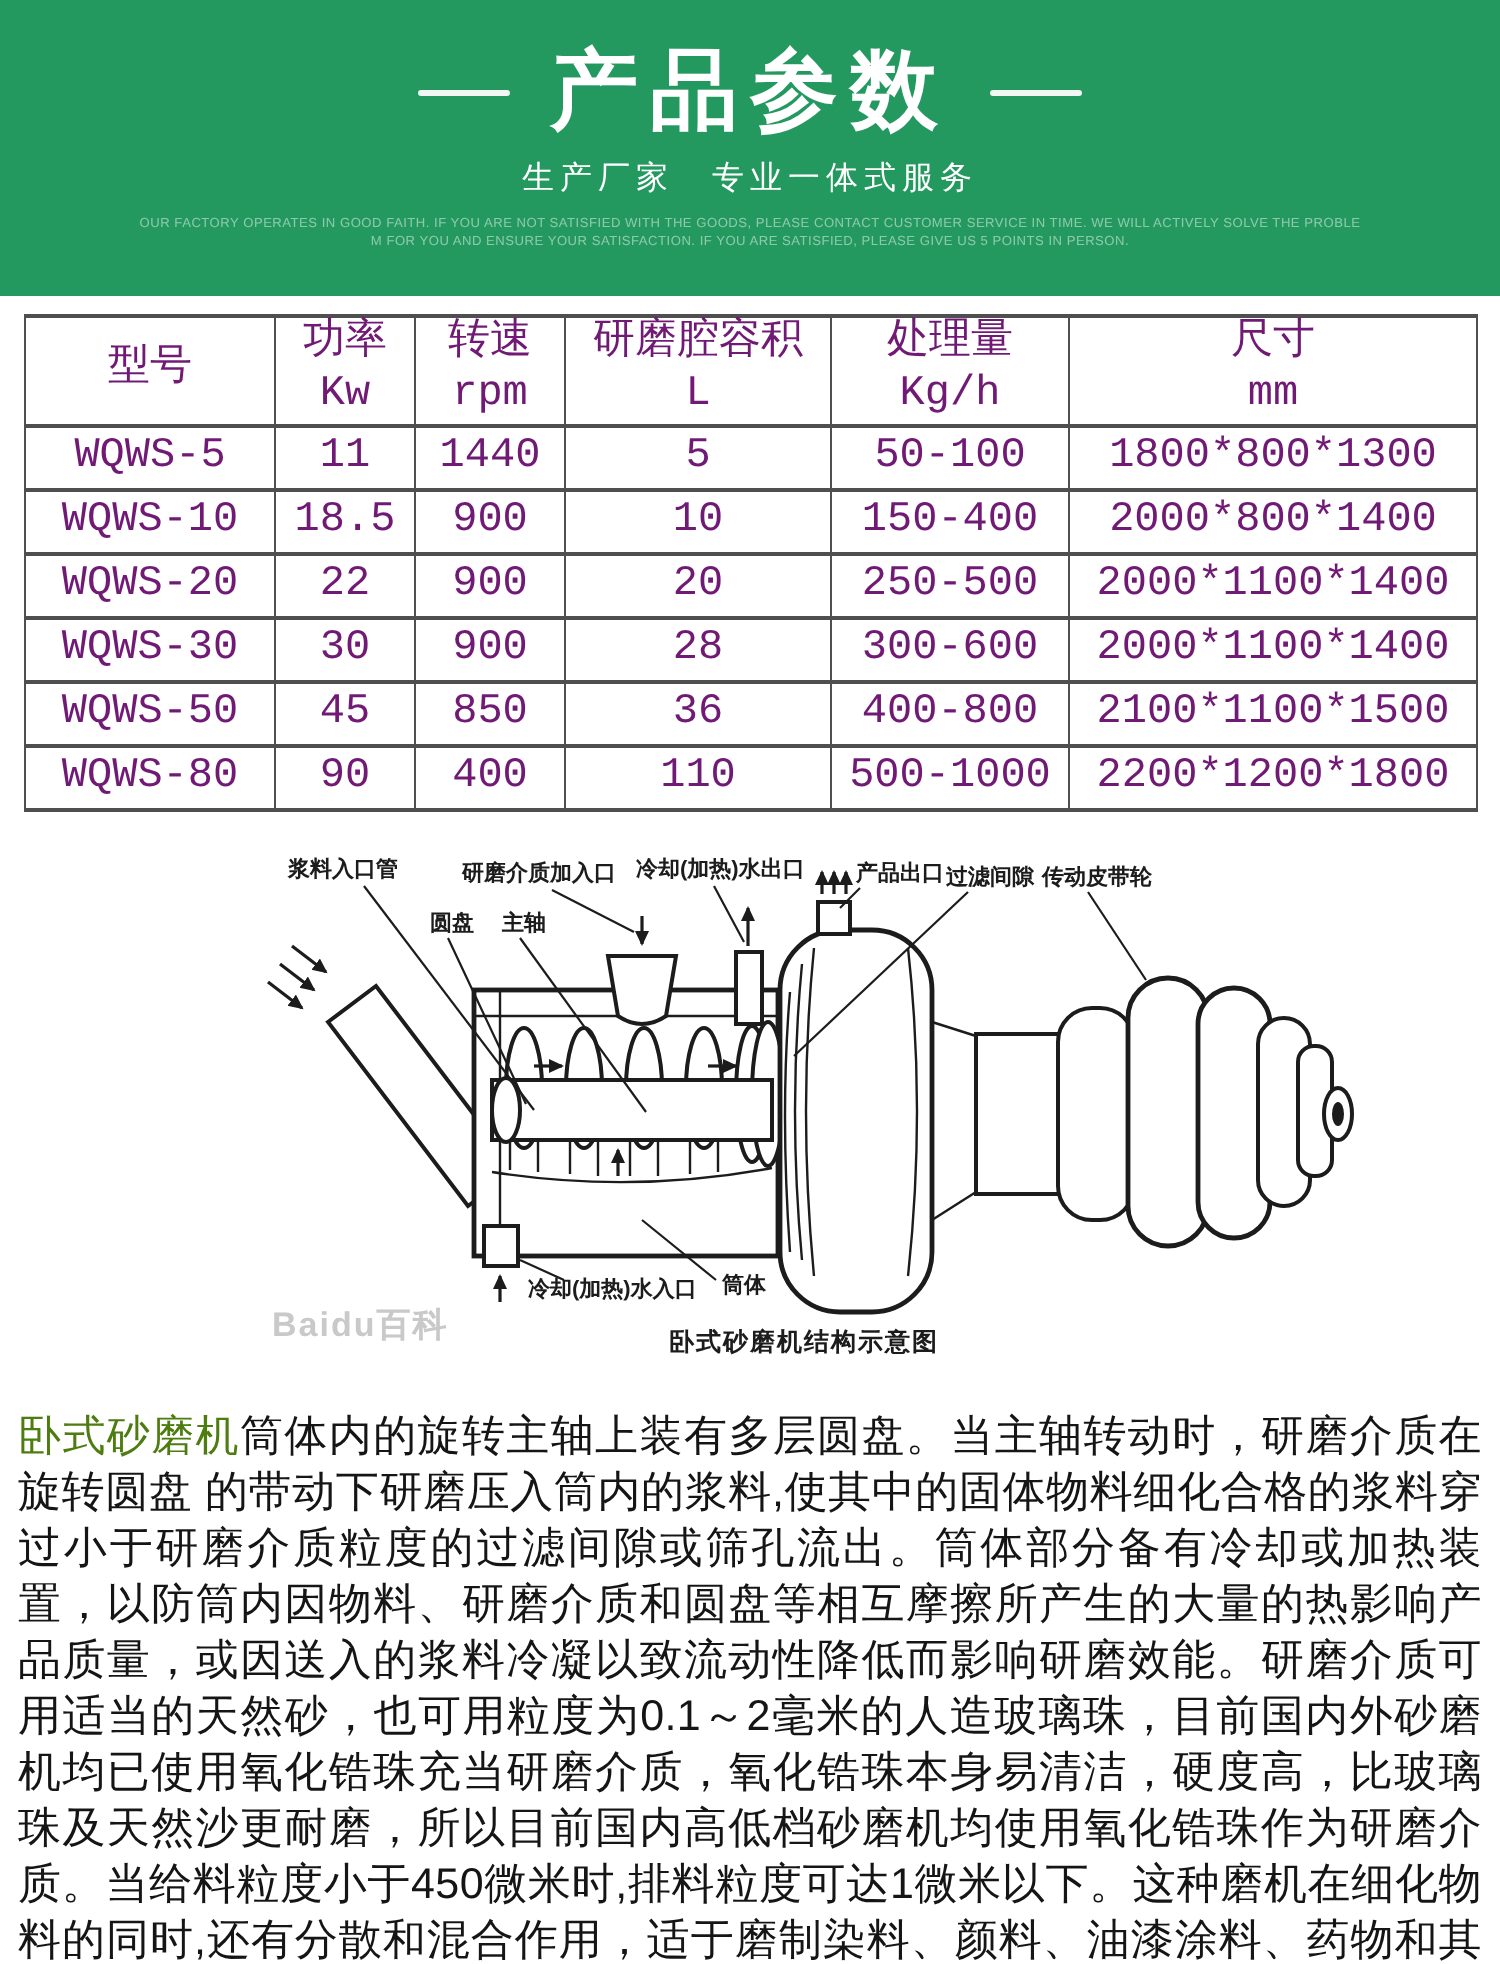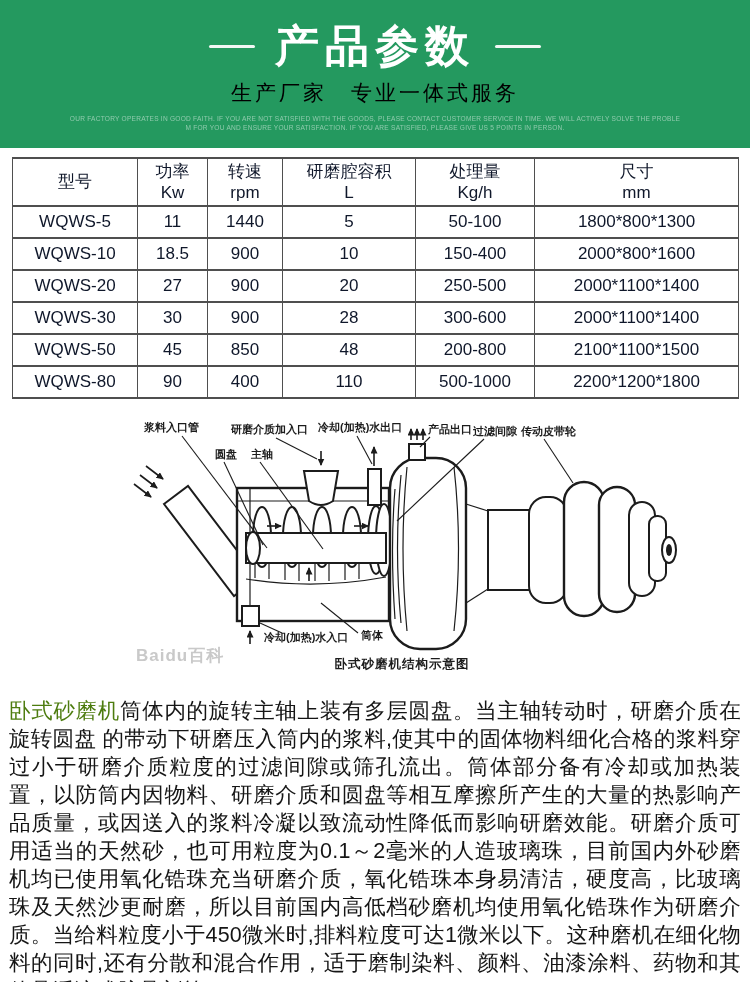--- a/index.html
+++ b/index.html
@@ -6,27 +6,27 @@
   html,body { background:#ffffff; }
   body {
     width:750px; height:982px; margin:0 auto; position:relative;
     font-family:"Liberation Sans","DejaVu Sans",sans-serif; overflow:hidden;
   }
   
   .banner { height:148px; background:#24995f; color:#fff; text-align:center; }
   .title-row { padding-top:22px; display:flex; align-items:center; justify-content:center; gap:20px; }
   .title-dash { width:46px; height:3px; background:#f2f7f4; border-radius:2px; }
   .banner-title { font-size:44px; font-weight:bold; letter-spacing:6px; line-height:1.1; }
-  .banner-sub { margin-top:9px; font-size:21px; letter-spacing:3px; color:#000000; }
+  .banner-sub { margin-top:9px; font-size:16px; letter-spacing:3px; color:#ffffff; }
   .banner-notice { margin-top:7px; font-size:8px; line-height:11px; color:rgba(255,255,255,0.48);
     transform:scale(0.82); transform-origin:center top; letter-spacing:.3px; }
   
   .spec-wrap { padding:9px 12px 0 12px; }
   table.spec { width:726px; border-collapse:collapse; table-layout:fixed;
-    color:#0f172a; font-size:17px; text-align:center; }
+    color:#701a75; font-size:21px; text-align:center;font-family:Liberation Mono, monospace; }
   table.spec th, table.spec td { border:1.6px solid #4f4f4f; border-top-width:2px; border-bottom-width:2px;
     padding:0 2px; font-weight:normal; }
   table.spec th { height:48px; line-height:1.25; }
   table.spec td { height:32px; }
   
   .diagram { position:relative; width:750px; height:276px; margin-top:10px;margin-left:24px; }
   .diagram svg { position:absolute; left:0; top:0; }
   .dlabel { font-family:"Liberation Sans","DejaVu Sans",sans-serif; font-size:11px; font-weight:bold; fill:#1c1c1c; }
   .dcap   { font-size:12.5px; font-weight:bold; fill:#1c1c1c; letter-spacing:1px; }
   .wmark  { font-size:17px; font-weight:bold; fill:#c9c9c9; letter-spacing:1px; }
@@ -84,44 +84,44 @@
         <td>5</td>
         <td>50-100</td>
         <td>1800*800*1300</td>
       </tr>
       <tr>
         <td>WQWS-10</td>
         <td>18.5</td>
         <td>900</td>
         <td>10</td>
         <td>150-400</td>
-        <td>2000*800*1600</td>
+        <td>2000*800*1400</td>
       </tr>
       <tr>
         <td>WQWS-20</td>
-        <td>27</td>
+        <td>22</td>
         <td>900</td>
         <td>20</td>
         <td>250-500</td>
         <td>2000*1100*1400</td>
       </tr>
       <tr>
         <td>WQWS-30</td>
         <td>30</td>
         <td>900</td>
         <td>28</td>
         <td>300-600</td>
         <td>2000*1100*1400</td>
       </tr>
       <tr>
         <td>WQWS-50</td>
         <td>45</td>
         <td>850</td>
-        <td>48</td>
-        <td>200-800</td>
+        <td>36</td>
+        <td>400-800</td>
         <td>2100*1100*1500</td>
       </tr>
       <tr>
         <td>WQWS-80</td>
         <td>90</td>
         <td>400</td>
         <td>110</td>
         <td>500-1000</td>
         <td>2200*1200*1800</td>
       </tr>

